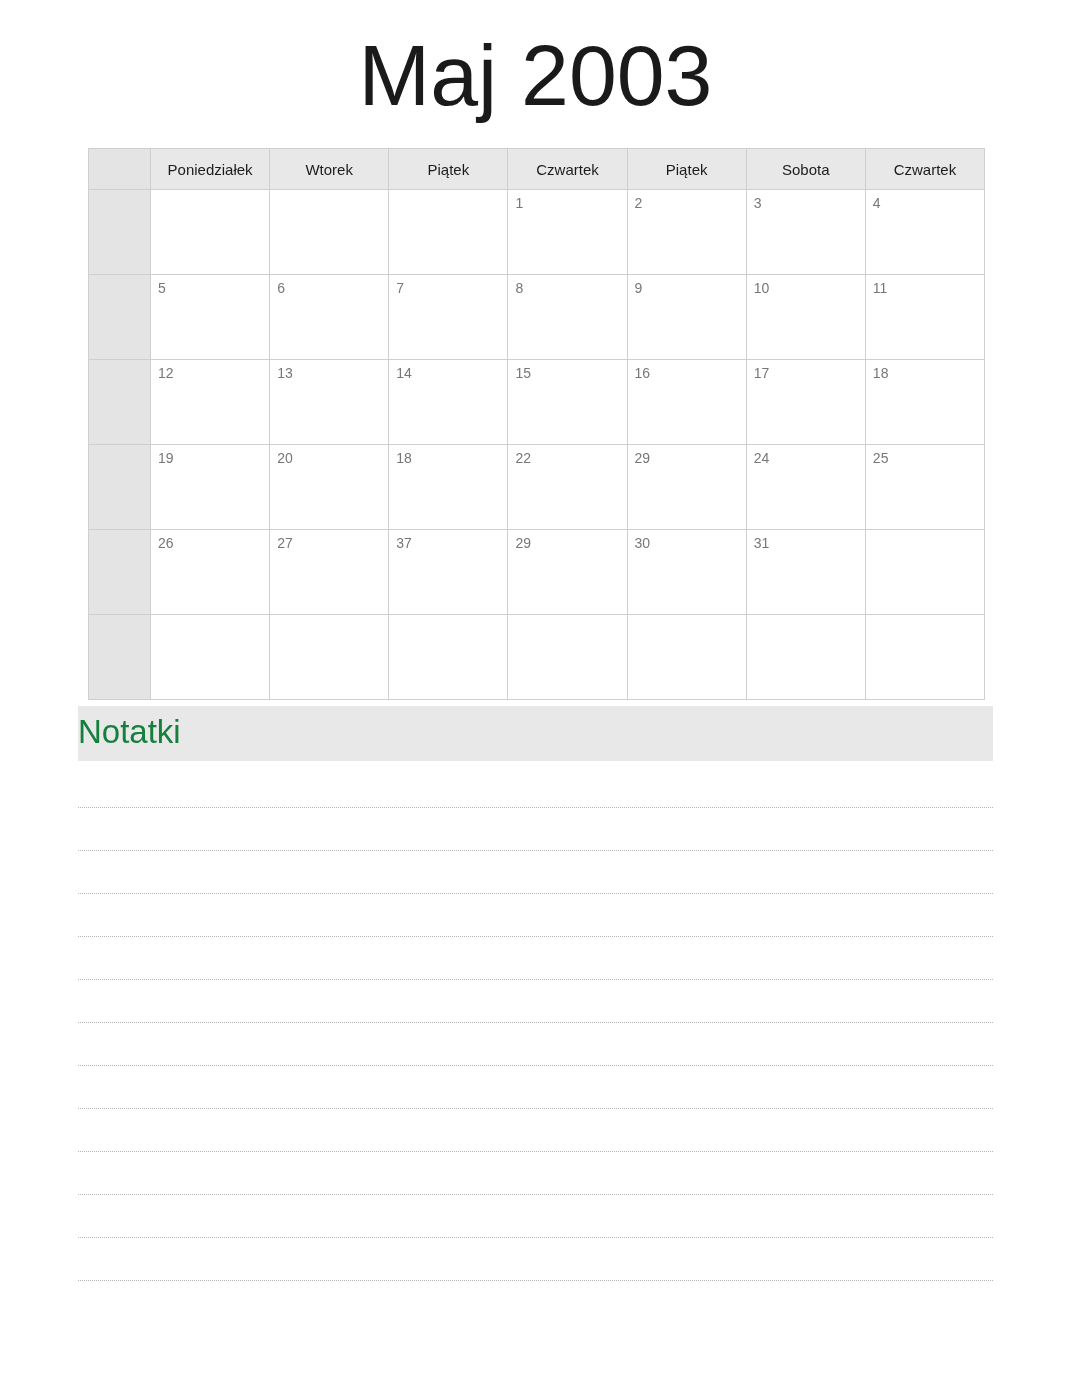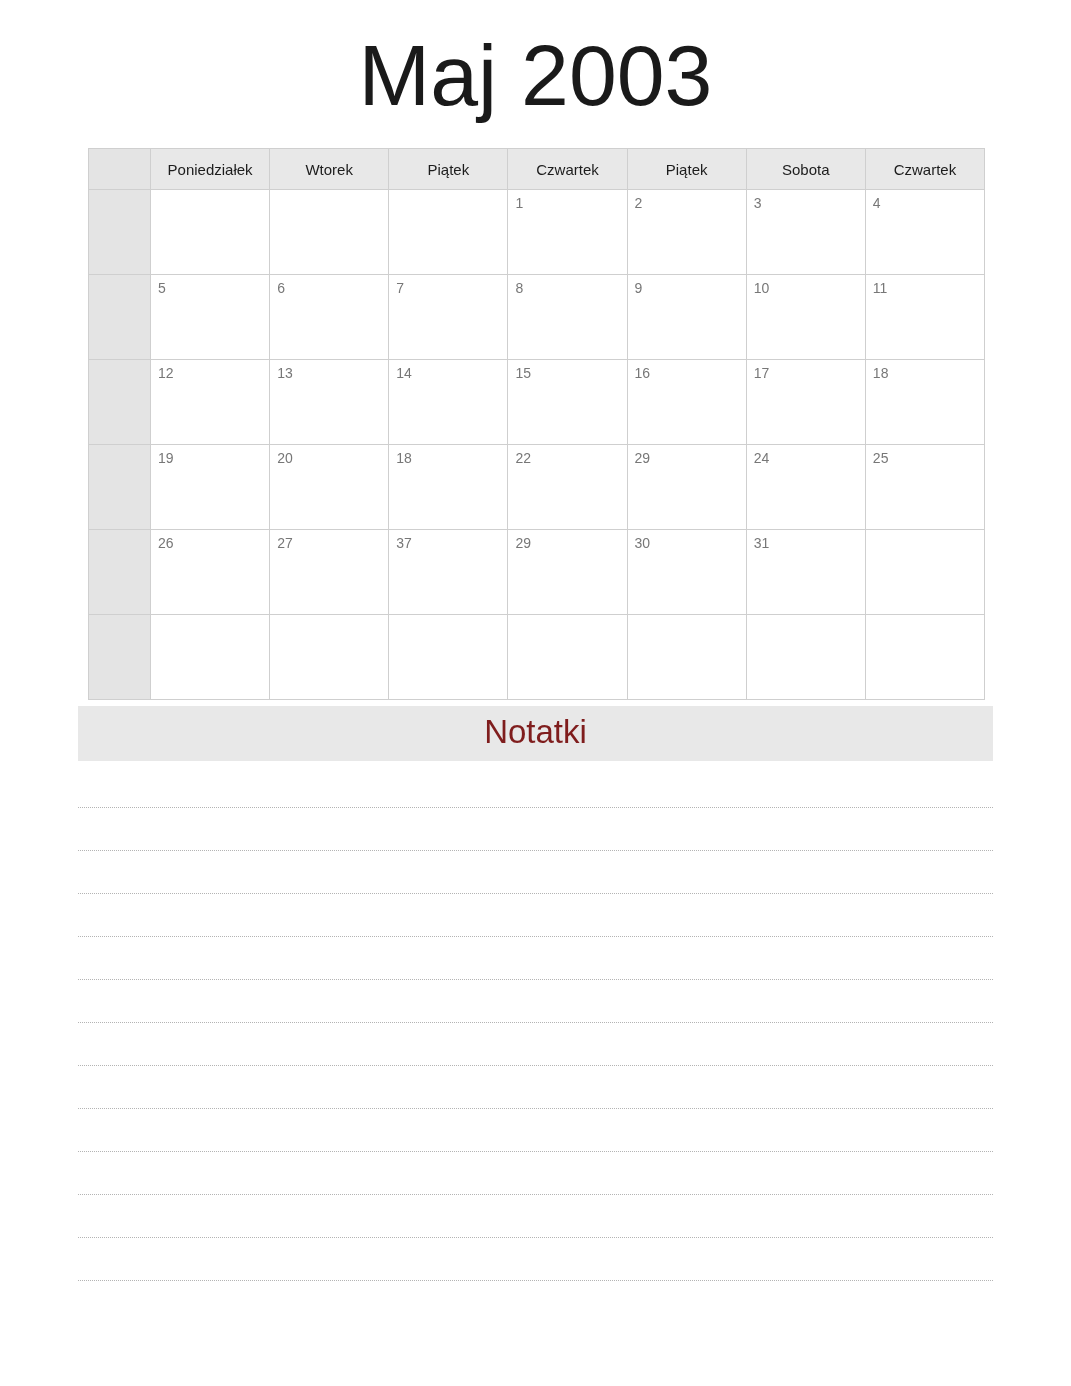--- a/index.html
+++ b/index.html
@@ -88,25 +88,25 @@
     letter-spacing: 0.1px;
   }
 
   
   .notes-wrap {
     margin: 6px 0 0 0;
     padding: 0 78px 0 78px;
   }
   .notes-header {
     background: #e8e8e8;
-    text-align: center;
+    text-align: left;
     font-size: 33px;
     line-height: 1.35;
     padding: 4px 0 6px 0;
-    color: #7f1d1d;
+    color: #15803d;
   }
   .notes-lines {
     padding-top: 4px;
   }
   .note-line {
     height: 42px;
     border-bottom: 1px dotted #b4b4b4;
   }
   .note-line:first-child {
     border-top: 0;

